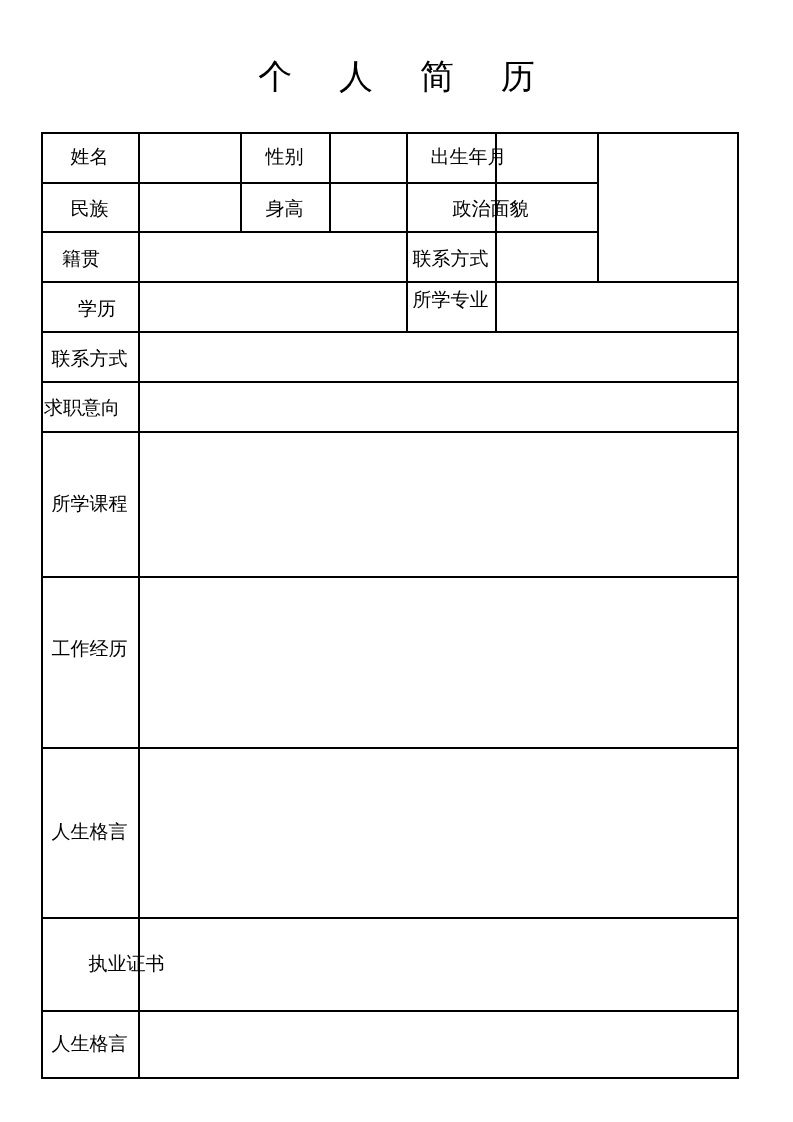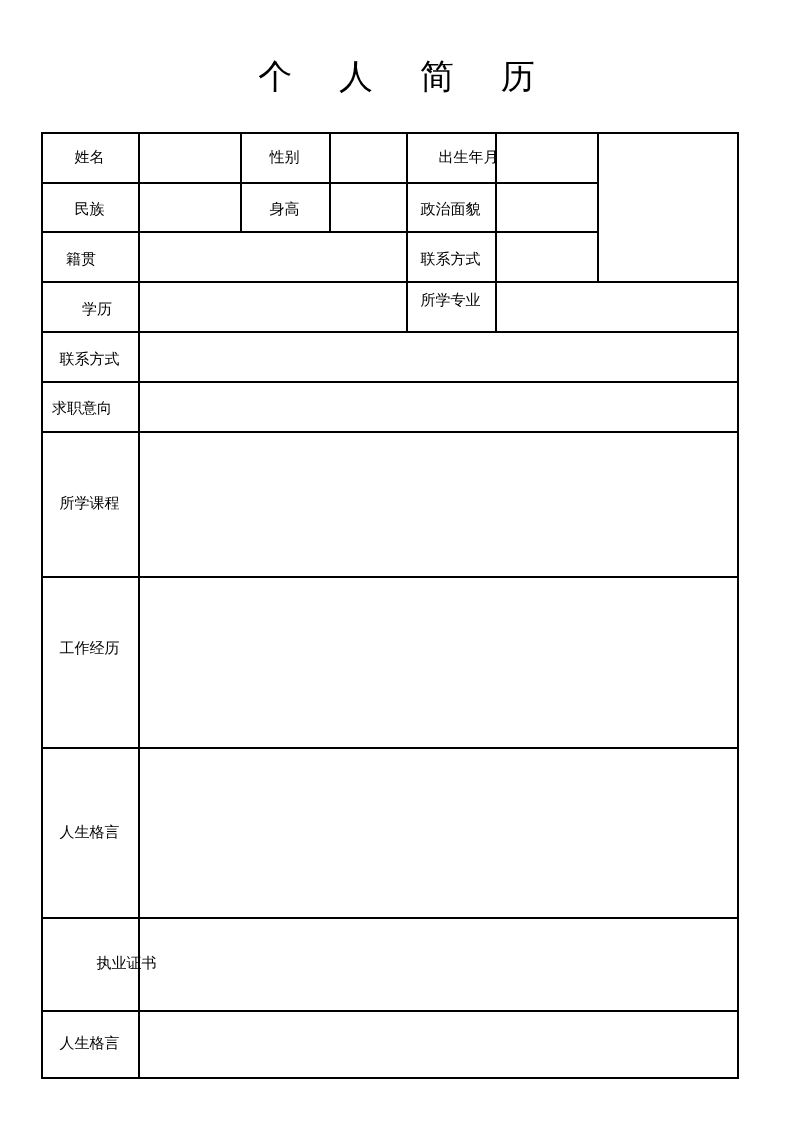--- a/index.html
+++ b/index.html
@@ -4,21 +4,21 @@
 <style>
   html, body { margin:0; padding:0; background:#ffffff; }
   body { width:793px; height:1122px; position:relative; overflow:hidden;
          font-family: "DejaVu Sans", "Liberation Sans", sans-serif; color:#000; }
   .title { position:absolute; left:0; top:52px; width:793px; text-align:center;
            font-size:34px; letter-spacing:18px; text-indent:18px; line-height:48px; }
   .line { position:absolute; background:#000; }
   .h { height:1.5px; }
   .v { width:1.5px; }
   .label { position:absolute; display:flex; align-items:center; justify-content:center;
-           font-size:15px; }
+           font-size:19px; }
   .cell { position:absolute; }
 </style>
 </head>
 <body>
 
 <div class="title">个 人 简 历</div>
 
 <div>
 
   <div class="line h" style="left:41px;top:132px;width:698px;"></div>
@@ -48,21 +48,21 @@
   <div class="label" style="left:240px;top:132px;width:89px;height:50px;">性别</div>
   <div class="cell" style="left:330px;top:133px;width:76px;height:49px;"></div>
   <div class="label" style="left:424px;top:132px;width:89px;height:50px;">出生年月</div>
   <div class="cell" style="left:496px;top:133px;width:101px;height:49px;"></div>
   <div class="cell" style="left:598px;top:133px;width:139px;height:148px;"></div>
 
   <div class="label" style="left:41px;top:184px;width:97px;height:50px;">民族</div>
   <div class="cell" style="left:139px;top:183px;width:101px;height:48px;"></div>
   <div class="label" style="left:240px;top:184px;width:89px;height:50px;">身高</div>
   <div class="cell" style="left:330px;top:183px;width:76px;height:48px;"></div>
-  <div class="label" style="left:406px;top:184px;width:89px;height:50px;">政治面貌</div>
+  <div class="label" style="left:406px;top:184px;width:89px;height:50px;padding-left:40px;">政治面貌</div>
   <div class="cell" style="left:496px;top:183px;width:101px;height:48px;"></div>
 
   <div class="label" style="left:41px;top:234px;width:80px;height:50px;">籍贯</div>
   <div class="cell" style="left:139px;top:232px;width:267px;height:49px;"></div>
   <div class="label" style="left:406px;top:234px;width:89px;height:50px;">联系方式</div>
   <div class="cell" style="left:496px;top:232px;width:101px;height:49px;"></div>
 
   <div class="label" style="left:56px;top:284px;width:82px;height:50px;">学历</div>
   <div class="cell" style="left:139px;top:282px;width:267px;height:49px;"></div>
   <div class="label" style="left:406px;top:275px;width:89px;height:50px;">所学专业</div>

